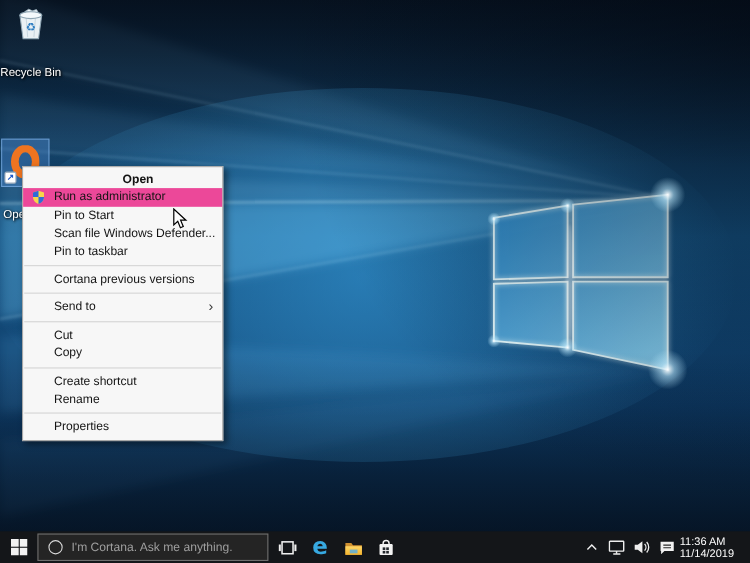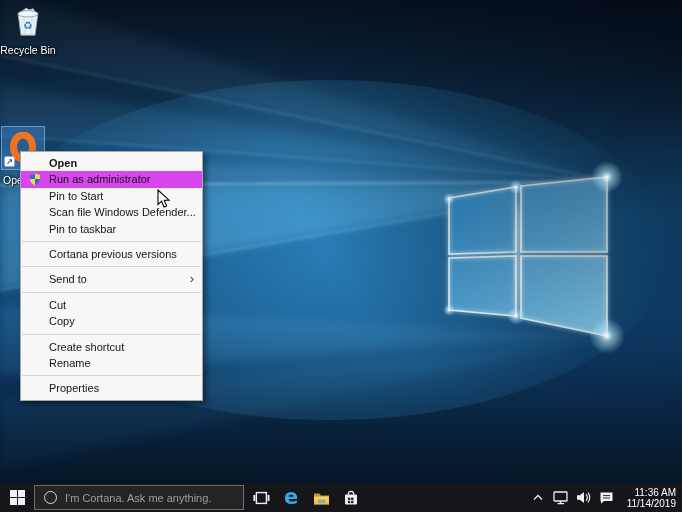--- a/index.html
+++ b/index.html
@@ -5,42 +5,42 @@
   * { margin:0; padding:0; box-sizing:border-box; }
   html,body { width:682px; height:512px; overflow:hidden; background:#000;
               font-family:"Liberation Sans", sans-serif; }
   .screen { position:relative; width:682px; height:512px; overflow:hidden; }
 
   
   .wallpaper { position:absolute; inset:0; z-index:0; }
 
   
   .icon-cell { position:absolute; text-align:center; z-index:2; }
-  .icon-cell .ilabel { margin-top:2px; font-size:10.5px; line-height:12px; color:#fff;
+  .icon-cell .ilabel { margin-top:17px; font-size:10.5px; line-height:12px; color:#fff;
                        text-shadow:1px 1px 2px rgba(0,0,0,.95), 0 0 3px rgba(0,0,0,.8);
                        white-space:nowrap; }
   #cell-recycle { left:0; top:6px; width:56px; }
   #cell-opera   { left:1px; top:126px; width:44px; text-align:left; }
   #opera-hl { position:absolute; left:0; top:0; width:44px; height:44px;
               background:rgba(70,130,200,.45); border:1px solid rgba(150,200,255,.55); }
   #opera-glyph { position:absolute; left:9px; top:6px; }
   #opera-badge { position:absolute; left:3px; top:30px; width:11px; height:11px;
                  background:#fff; border:1px solid #9ab; border-radius:2px;
                  font-size:8px; line-height:9px; font-weight:bold; color:#1a57c8; text-align:center; }
   #cell-opera .ilabel { position:absolute; left:2px; top:46px; }
 
   
   .ctx-menu { position:absolute; left:20px; top:151px; width:183px; z-index:5;
               background:#f7f7f7; border:1px solid #a8a8a8;
               box-shadow:3px 3px 6px rgba(0,0,0,.45); }
   .ctx-menu ul { list-style:none; padding:3px 0; }
   .ctx-menu li.item { position:relative; height:16.4px; line-height:16.4px;
                       padding-left:28px; font-size:11px; color:#141414; cursor:default; }
-  .ctx-menu li.item.bold { font-weight:bold; }
-  .ctx-menu li.item.hl { background:#d946ef; }
+  .ctx-menu li.item.bold { font-weight:bold;text-align:center; }
+  .ctx-menu li.item.hl { background:#ec4899; }
   .ctx-menu li.sep { border-top:1px solid #d4d4d4; margin:4px 1px; height:0; }
   .ctx-menu .micon { position:absolute; left:8px; top:2px; }
   .ctx-menu .sub { position:absolute; right:8px; top:0; font-size:13px; color:#3c3c3c; }
 
   
   .cursor { position:absolute; left:157px; top:189px; z-index:9; }
 
   
   .taskbar { position:absolute; left:0; bottom:0; width:682px; height:29px; z-index:8;
              background:#141619; display:flex; align-items:center; }
@@ -50,21 +50,21 @@
   .cortana { width:210px; height:25px; margin:0 2px 0 0; background:#242424;
              border:1px solid #6e6e6e; display:flex; align-items:center; }
   .cortana-ring { width:13px; height:13px; border:1.6px solid #d8d8d8; border-radius:50%;
                   margin:0 8px 0 9px; flex:0 0 auto; }
   .cortana-text { font-size:11px; color:#9f9f9f; white-space:nowrap; }
   .app-btn { width:30px; }
   #edge-glyph { font-family:"DejaVu Sans", sans-serif; font-size:21px; font-weight:bold;
                 color:#37a9e1; line-height:21px; }
   .spacer { flex:1 1 auto; }
   .tray-btn { width:23px; }
-  .clock { width:64px; padding-right:6px; text-align:right; color:#fff;
+  .clock { width:64px; padding-right:6px; text-align:left; color:#fff;
            font-size:10px; line-height:11px; }
 </style>
 </head>
 <body>
 
 <div class="screen">
 
   <svg class="wallpaper" viewBox="0 0 682 512" preserveAspectRatio="none">
     <defs>
       <linearGradient id="sky" x1="0" y1="0" x2="0" y2="1">

